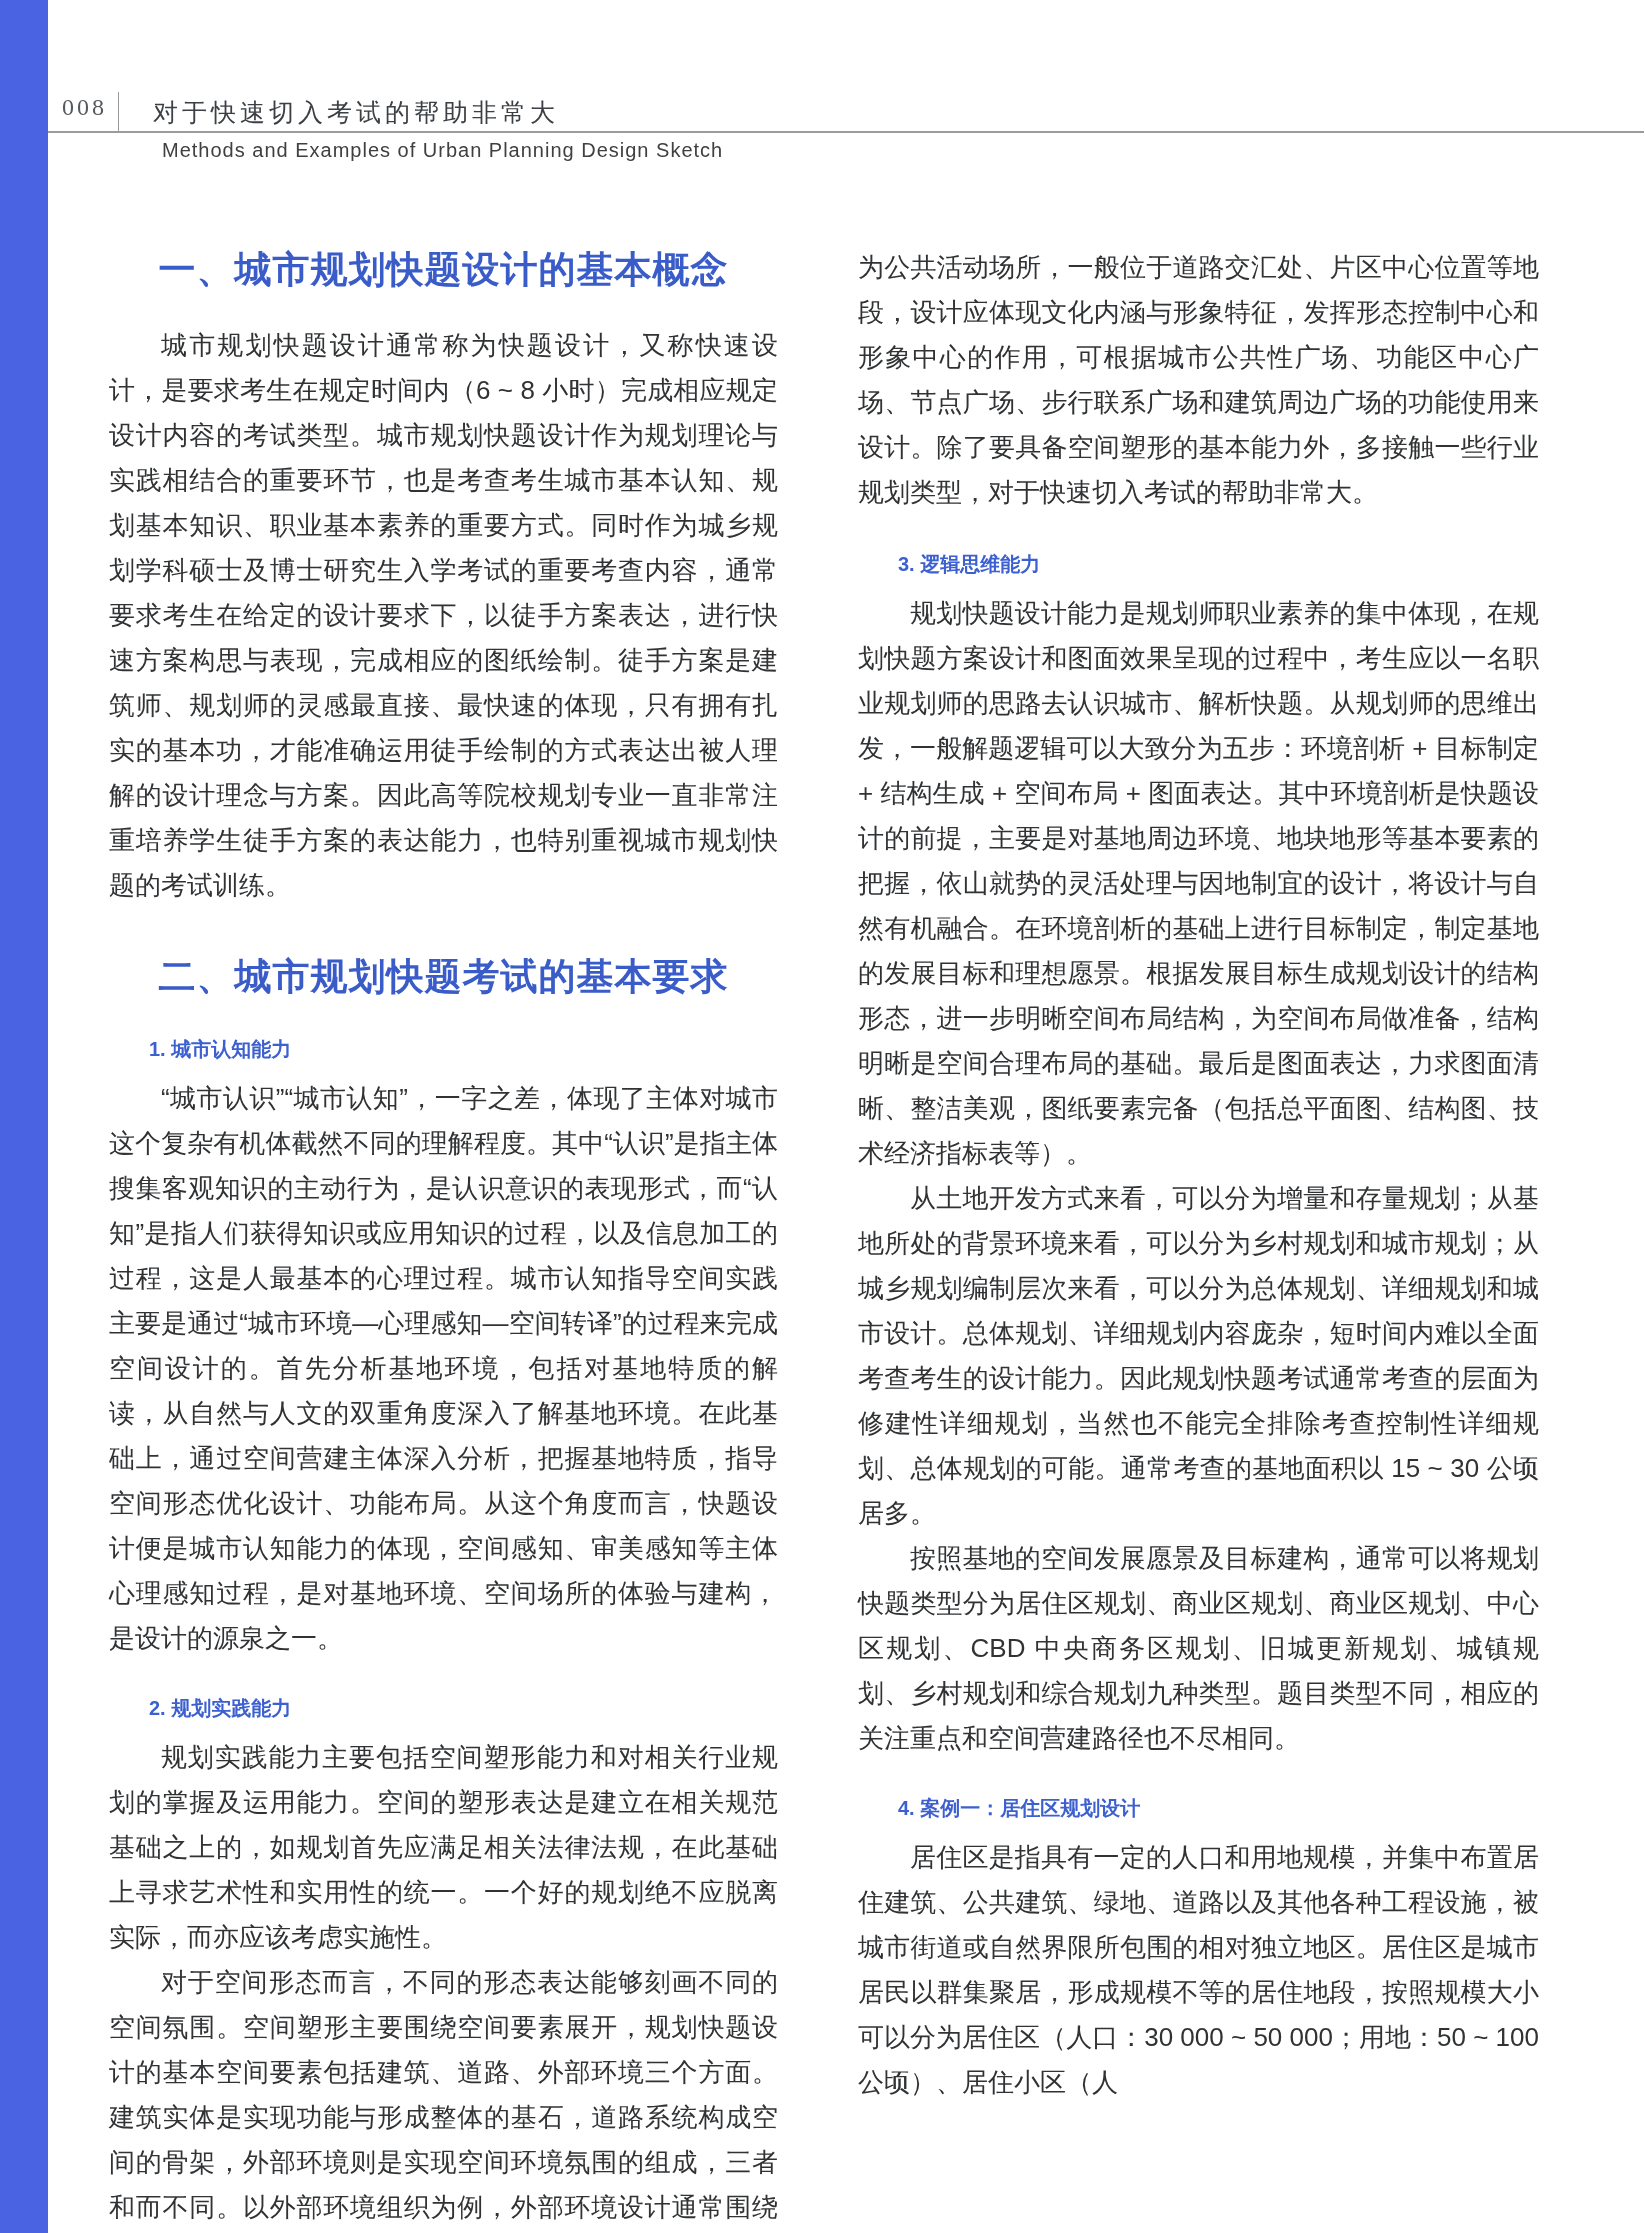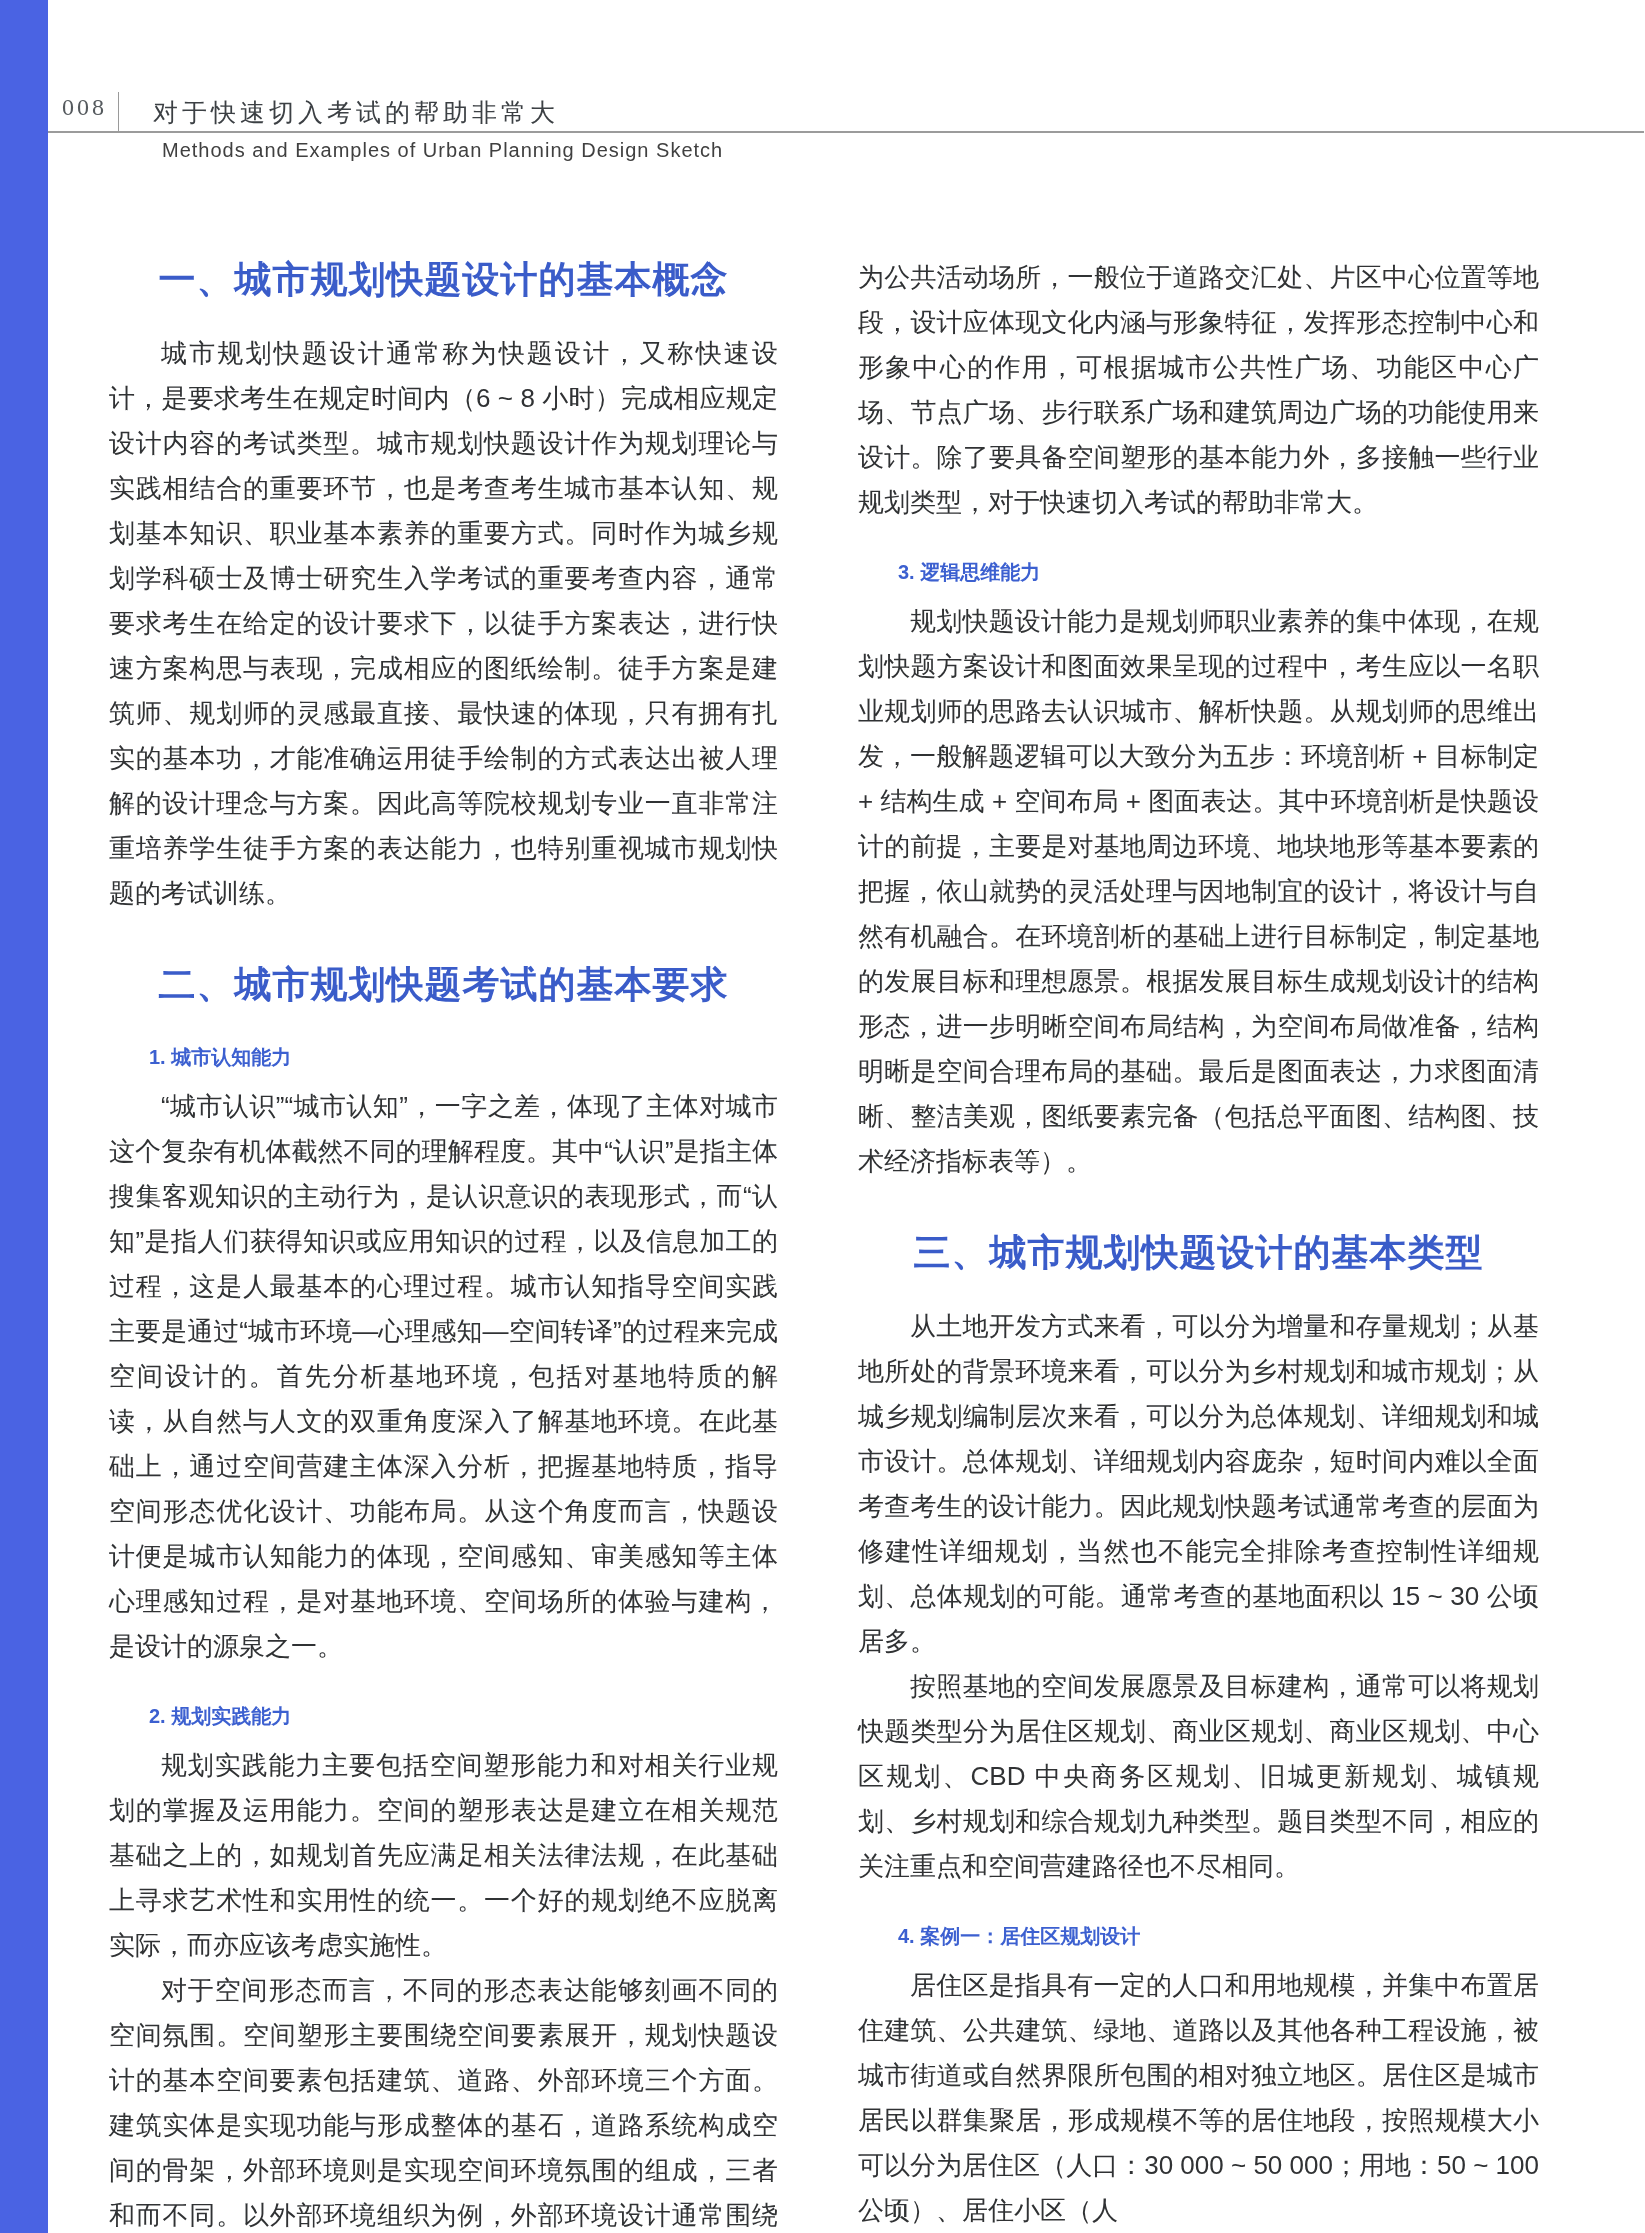--- a/index.html
+++ b/index.html
@@ -46,21 +46,21 @@
     font-size:37px;line-height:50px;font-weight:bold;text-align:center;
     color:var(--accent,#3a5cc9);letter-spacing:1px;margin:44px 0 26px;
   }
   .h2{
     font-size:20px;line-height:34px;font-weight:bold;
     color:var(--accent2,#3c60d0);padding-left:40px;margin:30px 0 10px;
     text-align:left;
   }
   .p{text-indent:2em;}
   .p.no-indent{text-indent:0;}
-  .col > :first-child{margin-top:16px;}
+  .col > :first-child{margin-top:8px;font-family:Liberation Mono, monospace;}
 </style>
 </head>
 <body style="--bar-blue: #4a63e3; --accent: #3a5cc9; --accent2: #3c60d0;">
 
 <div class="spine-bar"></div>
 
 <header class="page-head">
   <div class="page-num">008</div>
   <div class="head-divider"></div>
   <div class="book-title">对于快速切入考试的帮助非常大</div>
@@ -76,20 +76,19 @@
       <div class="blk h2">1. 城市认知能力</div>
       <div class="blk p">“城市认识”“城市认知”，一字之差，体现了主体对城市这个复杂有机体截然不同的理解程度。其中“认识”是指主体搜集客观知识的主动行为，是认识意识的表现形式，而“认知”是指人们获得知识或应用知识的过程，以及信息加工的过程，这是人最基本的心理过程。城市认知指导空间实践主要是通过“城市环境—心理感知—空间转译”的过程来完成空间设计的。首先分析基地环境，包括对基地特质的解读，从自然与人文的双重角度深入了解基地环境。在此基础上，通过空间营建主体深入分析，把握基地特质，指导空间形态优化设计、功能布局。从这个角度而言，快题设计便是城市认知能力的体现，空间感知、审美感知等主体心理感知过程，是对基地环境、空间场所的体验与建构，是设计的源泉之一。</div>
       <div class="blk h2">2. 规划实践能力</div>
       <div class="blk p">规划实践能力主要包括空间塑形能力和对相关行业规划的掌握及运用能力。空间的塑形表达是建立在相关规范基础之上的，如规划首先应满足相关法律法规，在此基础上寻求艺术性和实用性的统一。一个好的规划绝不应脱离实际，而亦应该考虑实施性。</div>
       <div class="blk p">对于空间形态而言，不同的形态表达能够刻画不同的空间氛围。空间塑形主要围绕空间要素展开，规划快题设计的基本空间要素包括建筑、道路、外部环境三个方面。建筑实体是实现功能与形成整体的基石，道路系统构成空间的骨架，外部环境则是实现空间环境氛围的组成，三者和而不同。以外部环境组织为例，外部环境设计通常围绕广场、庭院、绿化、水体等展开。广场作</div>
     </div>
   <div class="col col-right" id="col-right">
       <div class="blk p no-indent">为公共活动场所，一般位于道路交汇处、片区中心位置等地段，设计应体现文化内涵与形象特征，发挥形态控制中心和形象中心的作用，可根据城市公共性广场、功能区中心广场、节点广场、步行联系广场和建筑周边广场的功能使用来设计。除了要具备空间塑形的基本能力外，多接触一些行业规划类型，对于快速切入考试的帮助非常大。</div>
       <div class="blk h2">3. 逻辑思维能力</div>
       <div class="blk p">规划快题设计能力是规划师职业素养的集中体现，在规划快题方案设计和图面效果呈现的过程中，考生应以一名职业规划师的思路去认识城市、解析快题。从规划师的思维出发，一般解题逻辑可以大致分为五步：环境剖析 + 目标制定 + 结构生成 + 空间布局 + 图面表达。其中环境剖析是快题设计的前提，主要是对基地周边环境、地块地形等基本要素的把握，依山就势的灵活处理与因地制宜的设计，将设计与自然有机融合。在环境剖析的基础上进行目标制定，制定基地的发展目标和理想愿景。根据发展目标生成规划设计的结构形态，进一步明晰空间布局结构，为空间布局做准备，结构明晰是空间合理布局的基础。最后是图面表达，力求图面清晰、整洁美观，图纸要素完备（包括总平面图、结构图、技术经济指标表等）。</div>
-      <div class="blk h1">三、城市规划快题设计的基本类型</div>
       <div class="blk p">从土地开发方式来看，可以分为增量和存量规划；从基地所处的背景环境来看，可以分为乡村规划和城市规划；从城乡规划编制层次来看，可以分为总体规划、详细规划和城市设计。总体规划、详细规划内容庞杂，短时间内难以全面考查考生的设计能力。因此规划快题考试通常考查的层面为修建性详细规划，当然也不能完全排除考查控制性详细规划、总体规划的可能。通常考查的基地面积以 15 ~ 30 公顷居多。</div>
       <div class="blk p">按照基地的空间发展愿景及目标建构，通常可以将规划快题类型分为居住区规划、商业区规划、商业区规划、中心区规划、CBD 中央商务区规划、旧城更新规划、城镇规划、乡村规划和综合规划九种类型。题目类型不同，相应的关注重点和空间营建路径也不尽相同。</div>
       <div class="blk h2">4. 案例一：居住区规划设计</div>
       <div class="blk p">居住区是指具有一定的人口和用地规模，并集中布置居住建筑、公共建筑、绿地、道路以及其他各种工程设施，被城市街道或自然界限所包围的相对独立地区。居住区是城市居民以群集聚居，形成规模不等的居住地段，按照规模大小可以分为居住区（人口：30 000 ~ 50 000；用地：50 ~ 100 公顷）、居住小区（人</div>
     </div>
 </main>
 
 
 </body></html>

